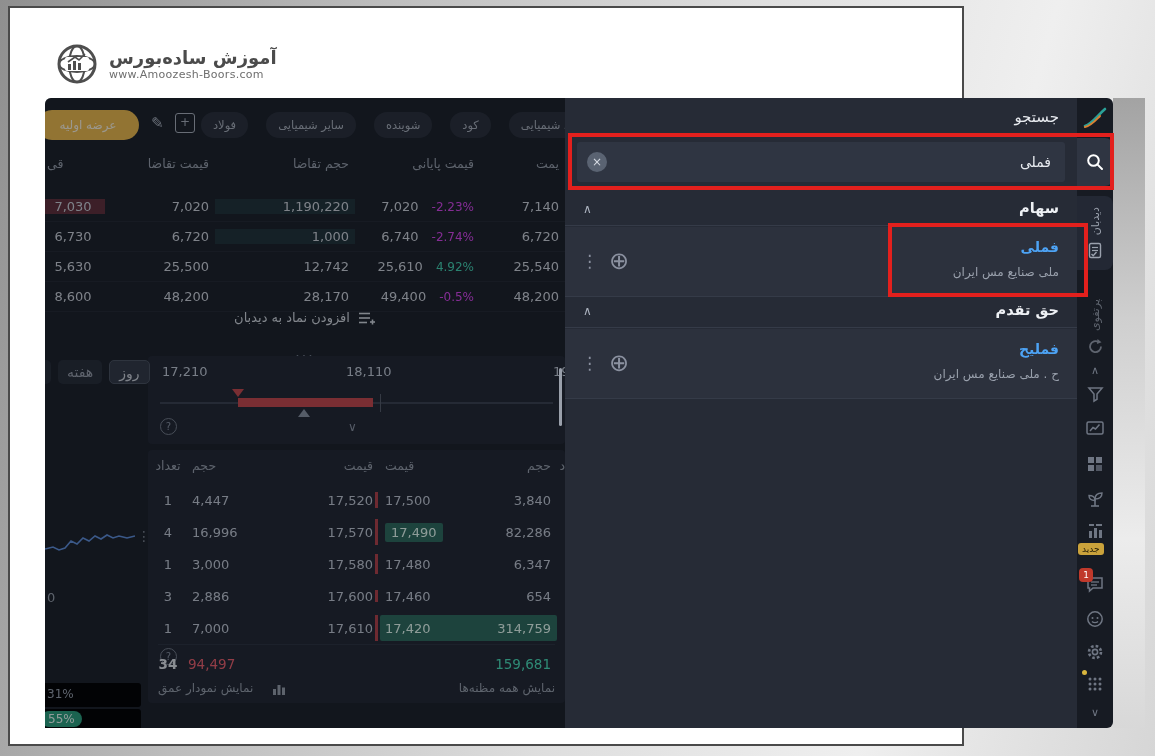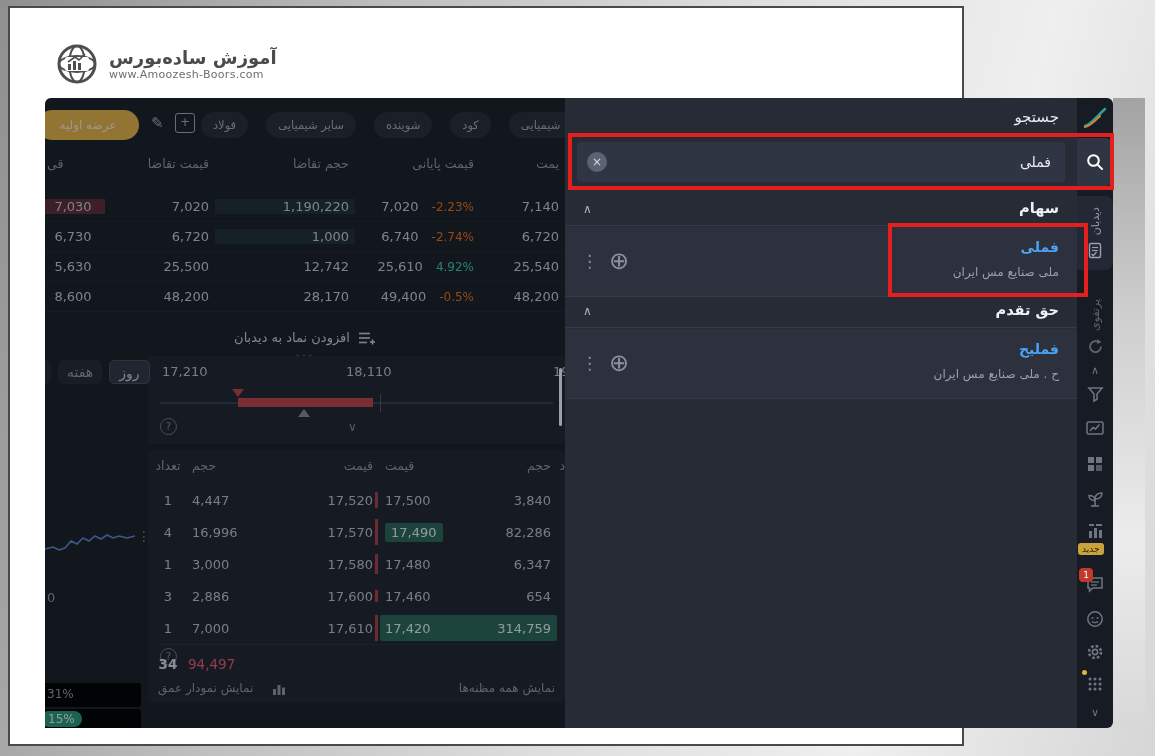--- a/index.html
+++ b/index.html
@@ -33,23 +33,23 @@
   .mhead > div { text-align:right; padding-right:6px; direction:rtl; }
   .mhead > div:first-child { text-align:left; padding-left:2px; }
   .mrows { position:absolute; left:0; top:94px; width:520px; }
   .mrow { display:grid; grid-template-columns:60px 110px 140px 125px 85px; height:30px; align-items:center;
           color:#cfd4dc; font-size:13px; border-bottom:1px solid #232833; }
   .mrow > div { text-align:right; padding-right:6px; }
   .mrow > div:first-child { text-align:center; padding-left:2px; }
   .cell-maroon { background:#61303b; }
   .tint-teal { background:#20333a; }
   .pct { font-size:12px; margin-left:6px; }
-  .pct.red { color:#f97316; } .pct.green { color:#44d2b1; }
+  .pct.red { color:#d946ef; } .pct.green { color:#44d2b1; }
   .colD { display:flex; justify-content:flex-end; gap:7px; align-items:center; }
-  .add-row { position:absolute; left:0; top:232px; width:520px; display:flex; justify-content:center; gap:8px;
+  .add-row { position:absolute; left:0; top:212px; width:520px; display:flex; justify-content:center; gap:8px;
              color:#d4d9e0; font-size:13px; direction:rtl; align-items:flex-end; }
   .dots3 { position:absolute; left:0; top:246px; width:520px; text-align:center; color:#8b94a3; font-size:14px; letter-spacing:2px; }
   .card { position:absolute; background:#222733; border-radius:4px; }
   .range-card { left:103px; top:258px; width:417px; height:88px; overflow:hidden; }
   .rng-label { position:absolute; top:8px; color:#c4ccd8; font-size:13px; }
   .rng-track { position:absolute; left:12px; top:46px; width:393px; height:2px; background:#3b4250; }
   .rng-bar { position:absolute; left:90px; top:42px; width:135px; height:9px; background:#c8484e; }
   .tri-down { position:absolute; left:84px; top:33px; width:0; height:0; border-left:6px solid transparent; border-right:6px solid transparent; border-top:8px solid #c8484e; }
   .tri-up { position:absolute; left:150px; top:53px; width:0; height:0; border-left:6px solid transparent; border-right:6px solid transparent; border-bottom:8px solid #8b94a3; }
   .rng-tick { position:absolute; left:232px; top:38px; width:1px; height:18px; background:#555c6a; }
@@ -301,20 +301,21 @@
               <div class="bvol" style="color:#eafff6;">314,759</div>
                 <div></div>
               <i class="depth-red" style="height:26px;"></i>
             </div>
           </div>
           <div class="ob-div"></div>
           <div class="qmark ob-q">?</div>
           <div class="ob-tot">
             <div class="tot-count">34</div>
             <div class="tot-sell">94,497</div>
+            <div class="tot-buy">159,681</div>
           </div>
           <div class="ob-foot">
             <div class="foot-link">
               <svg width="14" height="13" viewBox="0 0 14 13">
                 <rect x="1" y="7" width="3" height="6" fill="#98a0ac"></rect>
                 <rect x="5.5" y="3" width="3" height="10" fill="#98a0ac"></rect>
                 <rect x="10" y="5.5" width="3" height="7.5" fill="#98a0ac"></rect>
               </svg>
               <span>نمایش نمودار عمق</span>
             </div>
@@ -331,21 +332,21 @@
         </div>
         <svg class="spark" width="90" height="30" viewBox="0 0 90 30">
           <polyline points="0,23 8,21 14,24 20,22 26,15 32,18 38,12 44,15 50,10 56,13 62,9 68,12 74,10 82,12 90,10" fill="none" stroke="#5f8fdc" stroke-width="1.6"></polyline>
         </svg>
         <span class="kebab-l">⋮</span>
         <div class="partial-num">0</div>
         <div class="prow" style="top:540px;">
           <span class="pv">31%</span>
         </div>
         <div class="prow" style="top:566px;">
-          <span class="pv gpill">15%</span>
+          <span class="pv gpill">55%</span>
         </div>
         <div class="prow" style="top:592px;">
           <span class="pv">43%</span>
         </div>
       </div>
 
       <div class="panel">
         <div class="panel-title">جستجو</div>
         <input class="search-input" type="text" value="فملی" style="">
         <div class="clear-btn">×</div>

